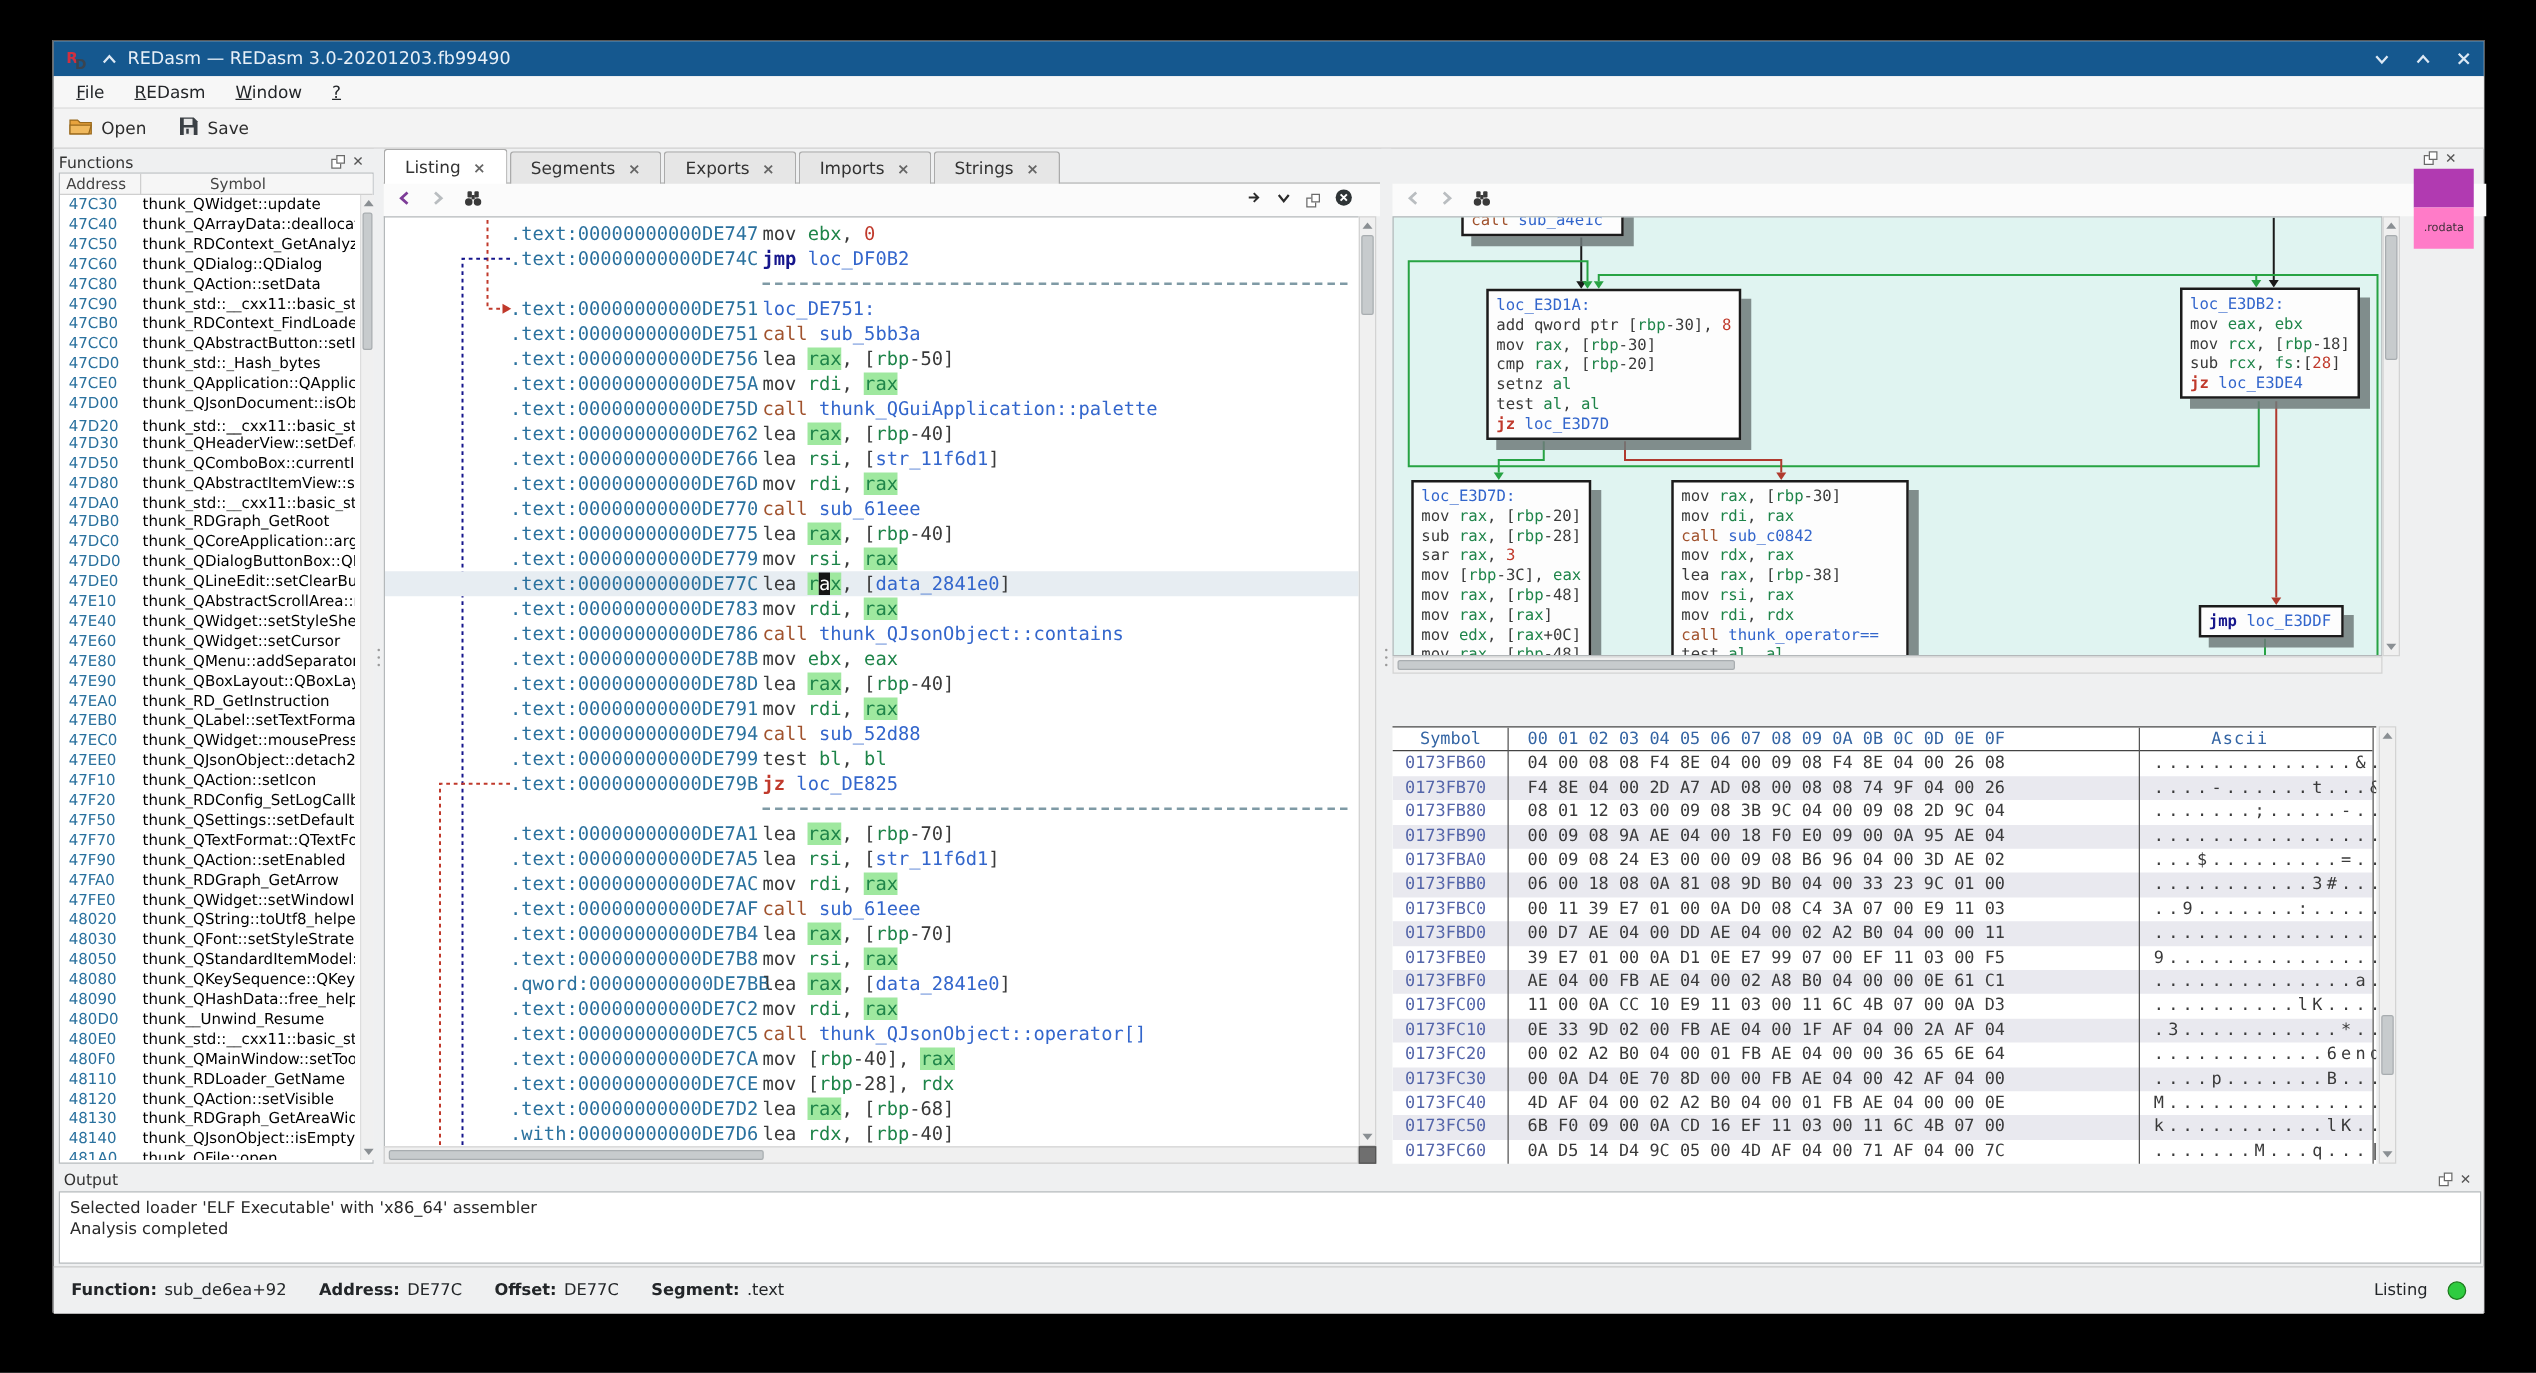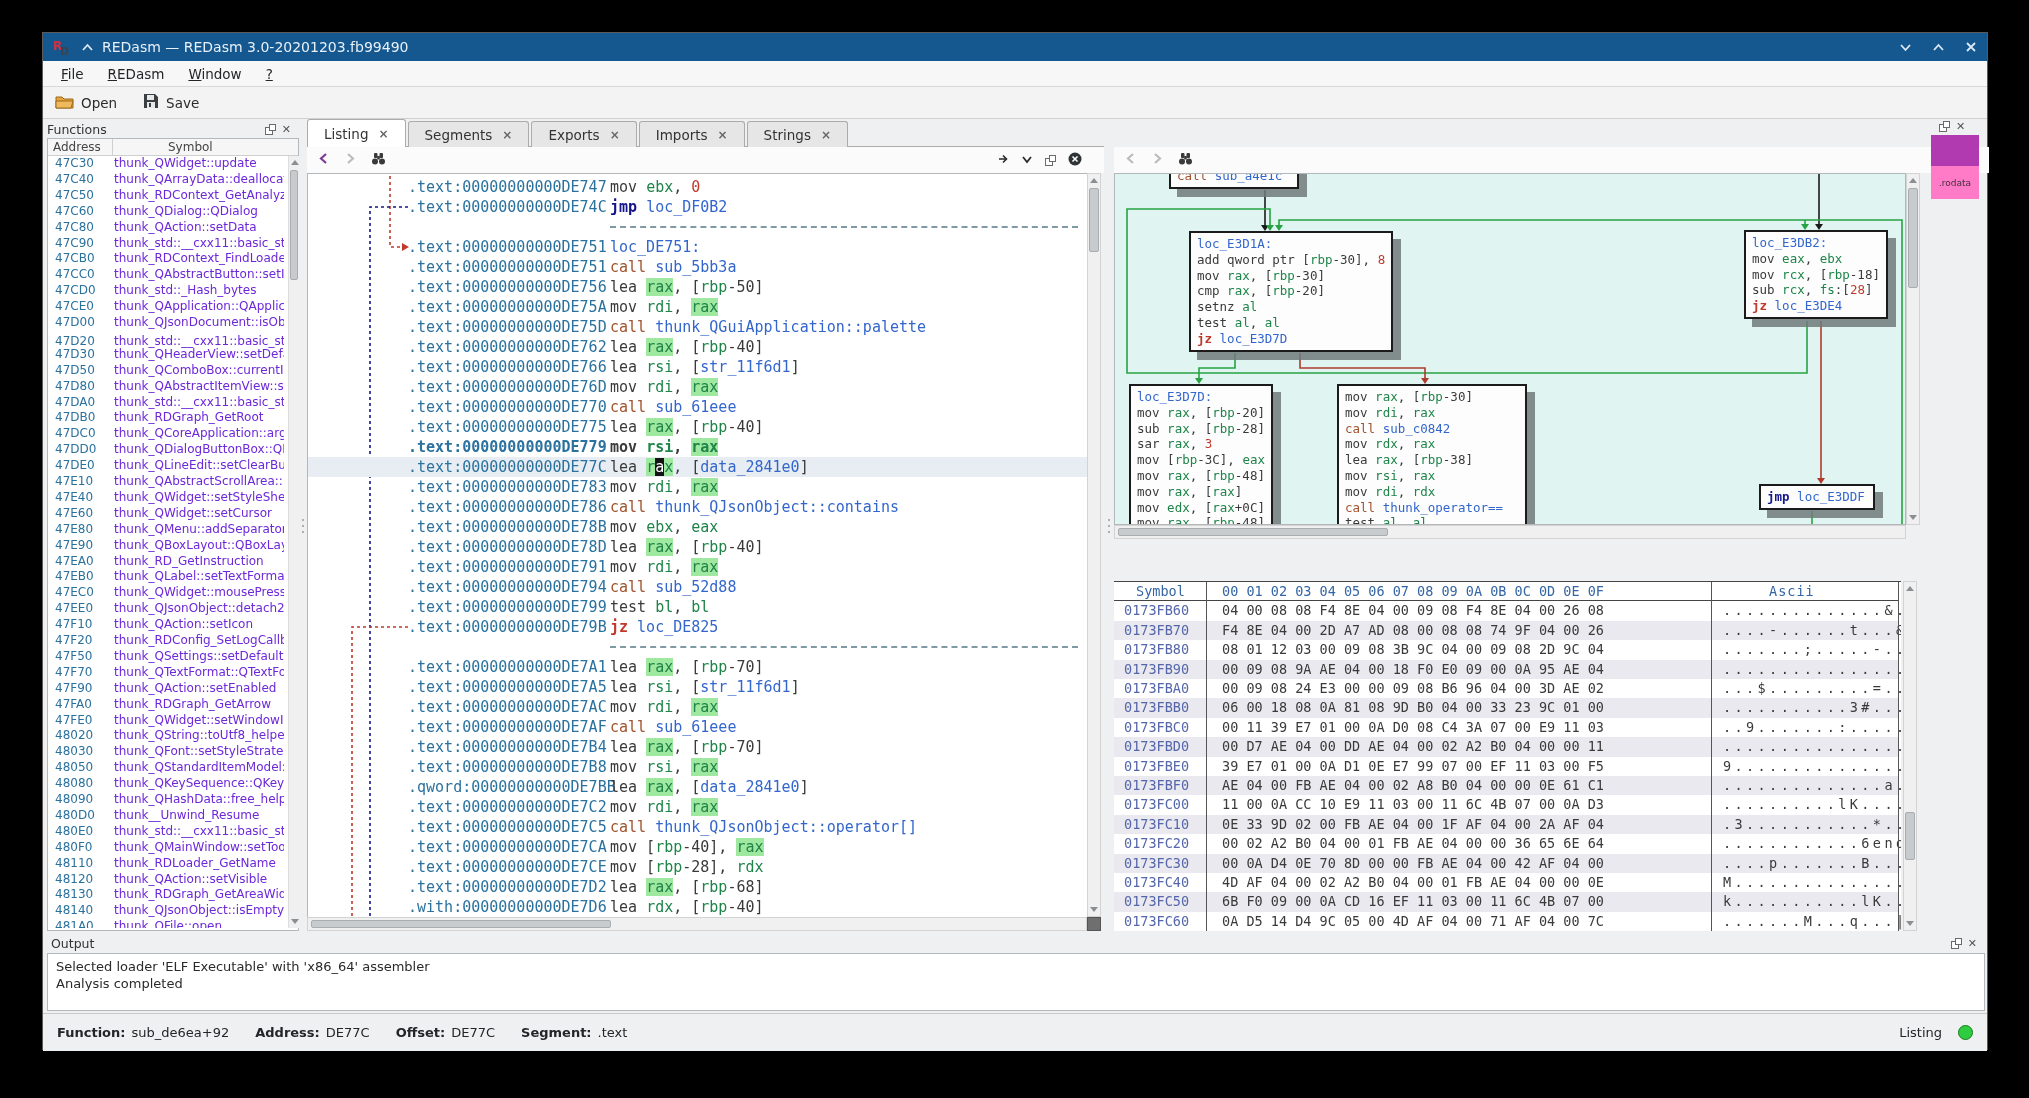--- a/index.html
+++ b/index.html
@@ -33,21 +33,21 @@
   #fn-title{position:absolute;left:4px;top:88px;width:250px;height:16px;font-size:12.5px;color:#333;display:flex;align-items:center;}
   #fn-title .hdr-ic{margin-left:auto;margin-right:6px;}
   #fn-panel{position:absolute;left:4px;top:105px;width:252px;height:793px;background:#fff;border:1px solid #b4b8ba;}
   #fn-colhead{position:absolute;left:0;top:0;width:100%;height:17px;background:#f6f6f6;border-bottom:1px solid #cfcfcf;font-size:12px;color:#444;}
   #fn-colhead .c1{position:absolute;left:5px;top:1px;}
   #fn-colhead .c2{position:absolute;left:120px;top:1px;}
   #fn-colhead .dv{position:absolute;left:64px;top:0;width:1px;height:17px;background:#cfcfcf;}
   #fn-rows{position:absolute;left:0;top:17px;width:238px;height:772px;overflow:hidden;}
   .frow{position:absolute;left:0;width:100%;height:15.9px;font-size:12px;white-space:nowrap;}
   .frow .fa{position:absolute;left:7px;color:var(--address_teal);}
-  .frow .fs{position:absolute;left:66px;color:#6d28d9;overflow:hidden;width:170px;}
+  .frow .fs{position:absolute;left:66px;color:#000000;overflow:hidden;width:170px;}
   #fn-sb{left:240px;top:17px;width:12px;height:772px;border:none;border-left:1px solid #ddd;}
   
   #tabsrow{position:absolute;left:264px;top:86px;width:797px;height:28px;border-bottom:1px solid #ababab;}
   .tab{position:relative;display:inline-flex;align-items:center;gap:10px;height:27px;padding:0 16px;
        background:#e6e6e6;border:1px solid #ababab;border-bottom:none;border-radius:3px 3px 0 0;margin-right:2px;top:1px;color:#333;}
   .tab.active{background:#fff;height:29px;top:0;}
   .tab .tx{color:#666;font-weight:bold;font-size:12px;}
   #ltoolbar{position:absolute;left:264px;top:114px;width:797px;height:26px;background:#fbfbfb;display:flex;align-items:center;gap:14px;padding-left:10px;}
   #ltoolbar .hdr-ic{margin-left:auto;margin-right:22px;gap:12px;}
   #lcontent{position:absolute;left:264px;top:140px;width:780px;height:758px;background:#fff;border:1px solid #b4b8ba;border-right:none;overflow:hidden;}
@@ -457,21 +457,21 @@
           <div class="lrow" style="top: 63px;"><span class="laddr">.text:00000000000DE751</span><span class="lins"><span class="tk-l">loc_DE751:</span></span></div>
           <div class="lrow" style="top: 83px;"><span class="laddr">.text:00000000000DE751</span><span class="lins"><span class="tk-c">call </span><span class="tk-l">sub_5bb3a</span></span></div>
           <div class="lrow" style="top: 103px;"><span class="laddr">.text:00000000000DE756</span><span class="lins"><span class="tk-m">lea </span><span class="tk-R">rax</span><span class="tk-m">, [</span><span class="tk-r">rbp</span><span class="tk-m">-50]</span></span></div>
           <div class="lrow" style="top: 123px;"><span class="laddr">.text:00000000000DE75A</span><span class="lins"><span class="tk-m">mov </span><span class="tk-r">rdi</span><span class="tk-m">, </span><span class="tk-R">rax</span></span></div>
           <div class="lrow" style="top: 143px;"><span class="laddr">.text:00000000000DE75D</span><span class="lins"><span class="tk-c">call </span><span class="tk-l">thunk_QGuiApplication::palette</span></span></div>
           <div class="lrow" style="top: 163px;"><span class="laddr">.text:00000000000DE762</span><span class="lins"><span class="tk-m">lea </span><span class="tk-R">rax</span><span class="tk-m">, [</span><span class="tk-r">rbp</span><span class="tk-m">-40]</span></span></div>
           <div class="lrow" style="top: 183px;"><span class="laddr">.text:00000000000DE766</span><span class="lins"><span class="tk-m">lea </span><span class="tk-r">rsi</span><span class="tk-m">, [</span><span class="tk-l">str_11f6d1</span><span class="tk-m">]</span></span></div>
           <div class="lrow" style="top: 203px;"><span class="laddr">.text:00000000000DE76D</span><span class="lins"><span class="tk-m">mov </span><span class="tk-r">rdi</span><span class="tk-m">, </span><span class="tk-R">rax</span></span></div>
           <div class="lrow" style="top: 223px;"><span class="laddr">.text:00000000000DE770</span><span class="lins"><span class="tk-c">call </span><span class="tk-l">sub_61eee</span></span></div>
           <div class="lrow" style="top: 243px;"><span class="laddr">.text:00000000000DE775</span><span class="lins"><span class="tk-m">lea </span><span class="tk-R">rax</span><span class="tk-m">, [</span><span class="tk-r">rbp</span><span class="tk-m">-40]</span></span></div>
-          <div class="lrow" style="top: 263px; font-weight: bold;"><span class="laddr">.text:00000000000DE779</span><span class="lins"><span class="tk-m">mov </span><span class="tk-r">rsi</span><span class="tk-m">, </span><span class="tk-R">rax</span></span></div>
+          <div class="lrow" style="top: 263px;"><span class="laddr">.text:00000000000DE779</span><span class="lins"><span class="tk-m">mov </span><span class="tk-r">rsi</span><span class="tk-m">, </span><span class="tk-R">rax</span></span></div>
           <div class="lrow cur" style="top: 283px;"><span class="laddr">.text:00000000000DE77C</span><span class="lins"><span class="tk-m">lea </span><span class="tk-R">r</span><span class="tk-k">a</span><span class="tk-R">x</span><span class="tk-m">, [</span><span class="tk-l">data_2841e0</span><span class="tk-m">]</span></span></div>
           <div class="lrow" style="top: 303px;"><span class="laddr">.text:00000000000DE783</span><span class="lins"><span class="tk-m">mov </span><span class="tk-r">rdi</span><span class="tk-m">, </span><span class="tk-R">rax</span></span></div>
           <div class="lrow" style="top: 323px;"><span class="laddr">.text:00000000000DE786</span><span class="lins"><span class="tk-c">call </span><span class="tk-l">thunk_QJsonObject::contains</span></span></div>
           <div class="lrow" style="top: 343px;"><span class="laddr">.text:00000000000DE78B</span><span class="lins"><span class="tk-m">mov </span><span class="tk-r">ebx</span><span class="tk-m">, </span><span class="tk-r">eax</span></span></div>
           <div class="lrow" style="top: 363px;"><span class="laddr">.text:00000000000DE78D</span><span class="lins"><span class="tk-m">lea </span><span class="tk-R">rax</span><span class="tk-m">, [</span><span class="tk-r">rbp</span><span class="tk-m">-40]</span></span></div>
           <div class="lrow" style="top: 383px;"><span class="laddr">.text:00000000000DE791</span><span class="lins"><span class="tk-m">mov </span><span class="tk-r">rdi</span><span class="tk-m">, </span><span class="tk-R">rax</span></span></div>
           <div class="lrow" style="top: 403px;"><span class="laddr">.text:00000000000DE794</span><span class="lins"><span class="tk-c">call </span><span class="tk-l">sub_52d88</span></span></div>
           <div class="lrow" style="top: 423px;"><span class="laddr">.text:00000000000DE799</span><span class="lins"><span class="tk-m">test </span><span class="tk-r">bl</span><span class="tk-m">, </span><span class="tk-r">bl</span></span></div>
           <div class="lrow" style="top: 443px;"><span class="laddr">.text:00000000000DE79B</span><span class="lins"><span class="tk-z">jz </span><span class="tk-l">loc_DE825</span></span></div>
           <div class="lsep" style="top: 472px;"></div>

